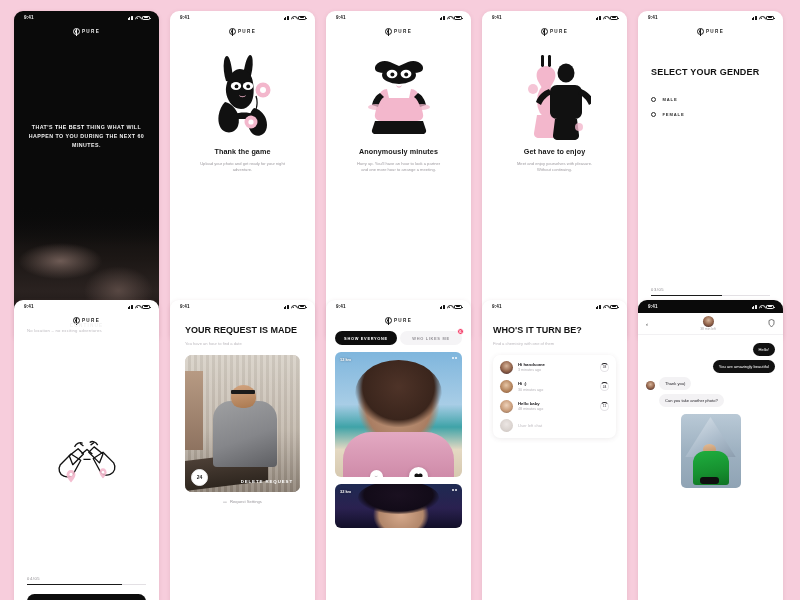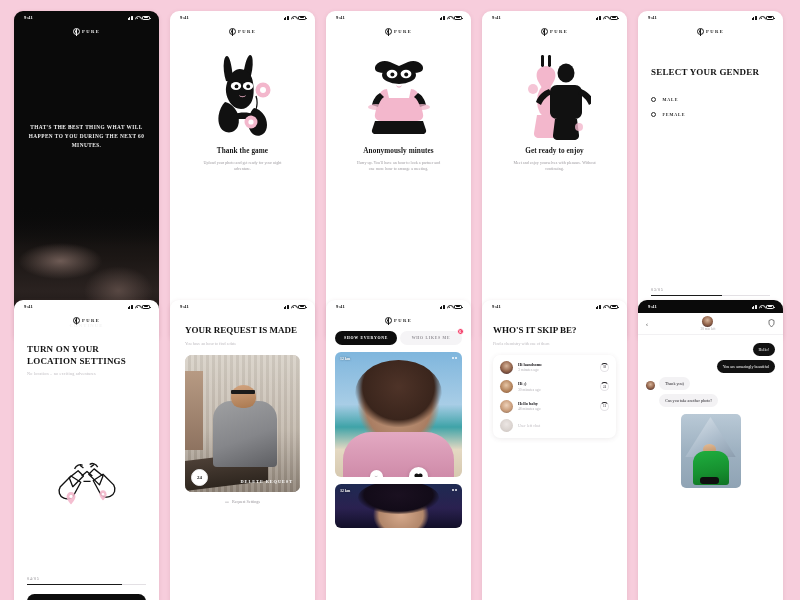--- a/index.html
+++ b/index.html
@@ -21,21 +21,21 @@
     padding: 11px 14px;
   }
 
   .phone {
     position: relative;
     width: 145px; height: 331px;
     background: #ffffff;
     border-radius: 9px;
     overflow: hidden;
     box-shadow: 0 1px 4px rgba(120,60,80,.13);
-    display: flex; flex-direction: column; font-family: Liberation Serif, serif;
+    display: flex; flex-direction: column;
   }
   .phone.dark { background: #0a0a0a; }
 
   
   .statusbar {
     height: 13px; flex: 0 0 13px;
     display: flex; align-items: center; justify-content: space-between;
     padding: 0 9px 0 10px;
     font-size: 4.6px; font-weight: bold; letter-spacing: .1px;
     color: #111;
@@ -564,21 +564,21 @@
         <g fill="#111">
           <rect x="22" y="6" width="3" height="12" rx="1.4"></rect>
           <rect x="29" y="6" width="3" height="12" rx="1.4"></rect>
         </g>
         <g fill="#f3b7cc" opacity=".8">
           <circle cx="14" cy="40" r="5"></circle>
           <circle cx="60" cy="78" r="4"></circle>
         </g>
       </svg>
     </div>
-    <div class="ob-title">Get ready to enjoy</div>
+    <div class="ob-title">Get have to enjoy</div>
     <div class="ob-sub">Meet and enjoy yourselves with pleasure. Without continuing.</div>
     <div class="ob-footer">
       <span class="ob-skip">SKIP</span>
       <span class="dots">
         <i></i>
         <i></i>
         <i class="on"></i>
       </span>
       <span class="ob-next">NEXT</span>
     </div>
@@ -638,21 +638,20 @@
           </span>
         <span class="wifi"></span>
         <span class="batt"></span>
       </span>
     </div>
     <div class="logo">
       <span class="logo-mark"></span>
       <span class="logo-text">PURE</span>
     </div>
     <div class="form-body">
-      <div class="form-title" style="margin-top:20px">TURN ON YOUR LOCATION SETTINGS</div>
       <div class="form-sub">No location – no exciting adventures</div>
       <div style="flex:1;display:flex;align-items:center;justify-content:center;padding-bottom:40px">
         <svg class="bino" viewBox="0 0 76 54">
           <g fill="none" stroke="#111" stroke-width="1.5" stroke-linejoin="round">
             <path d="M18 20l10-8 6 6-12 12-4-10z"></path>
             <path d="M8 30c-3 5-1 11 4 13 5 2 10 0 12-5l7-13-11-7-12 12z"></path>
             <path d="M56 18l-10-8-6 6 12 12 4-10z"></path>
             <path d="M68 28c3 5 1 11-4 13-5 2-10 0-12-5l-7-13 11-7 12 12z"></path>
             <path d="M32 18l6-5 6 5"></path>
             <path d="M34 24h8"></path>
@@ -818,21 +817,21 @@
             <i></i>
             <i></i>
             <i></i>
             <i></i>
           </span>
         <span class="wifi"></span>
         <span class="batt"></span>
       </span>
     </div>
     <div class="cl-body">
-      <div class="cl-title">WHO'S IT SKIP BE?</div>
+      <div class="cl-title">WHO'S IT TURN BE?</div>
       <div class="cl-sub">Find a chemistry with one of them</div>
       <div class="cl-card">
 
         <div class="cl-row">
           <span class="ava a1"></span>
           <span class="cl-txt">
             <span class="cl-name">Hi handsome</span>
             <span class="cl-time">3 minutes ago</span>
           </span>
           <span class="cl-timer">38</span>

